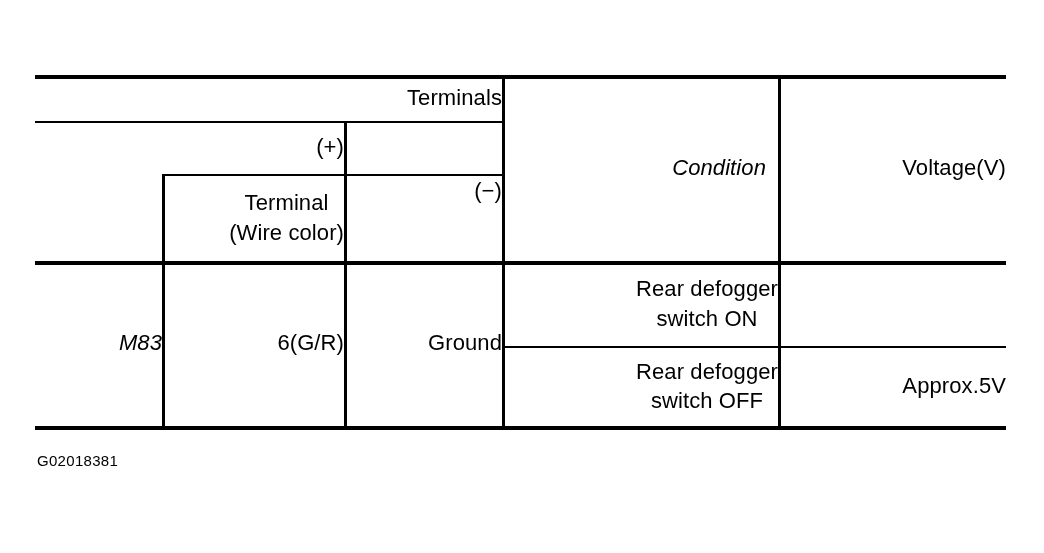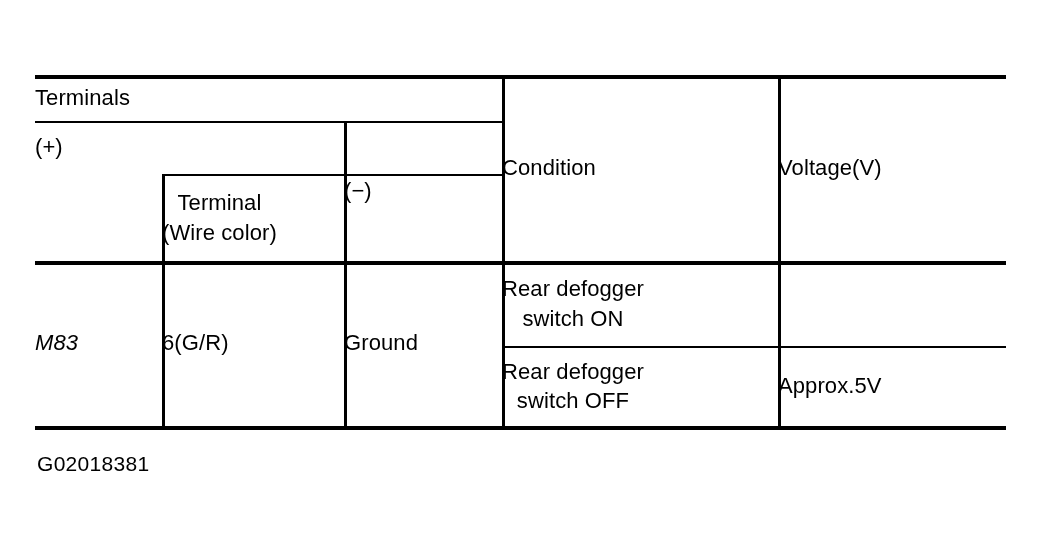--- a/index.html
+++ b/index.html
@@ -45,33 +45,33 @@
     position: absolute;
     width: 3px;
     background: #000000;
   }
 
   
   .cell {
     position: absolute;
     display: flex;
     align-items: center;
-    justify-content: flex-start;
+    justify-content: flex-end;
     text-align: center;
     line-height: 1.28;
     font-size: 22px;
     letter-spacing: 0.1px;
   }
   .cell.two-line { line-height: 1.32; }
 
   #caption {
     position: absolute;
     left: 37px;
     top: 452px;
-    font-size: 21px;
+    font-size: 15px;
     letter-spacing: 0.3px;
   }
 </style>
 </head>
 <body>
 
 <div id="table-wrap">
 
   <div class="hrule" style="top:0px;"></div>
   <div class="hrule thin part-left" style="top:46px;"></div>
@@ -101,21 +101,21 @@
     <span>
       <span>Terminal</span><br>
       <span>(Wire color)</span>
     </span>
   </div>
 
   <div class="cell" style="left:309px; top:46px; width:158px; height:140px;">
     <span>(−)</span>
   </div>
 
-  <div class="cell" style="left:467px; top:0px; width:264px; height:186px;">
+  <div class="cell" style="left:467px; top:0px; width:264px; height:186px;font-style:italic;">
     <span>Condition</span>
   </div>
 
   <div class="cell" style="left:743px; top:0px; width:228px; height:186px;">
     <span>Voltage(V)</span>
   </div>
 
   <div class="cell" style="left:0px; top:186px; width:127px; height:165px;font-style:italic;">
     <span>M83</span>
   </div>

